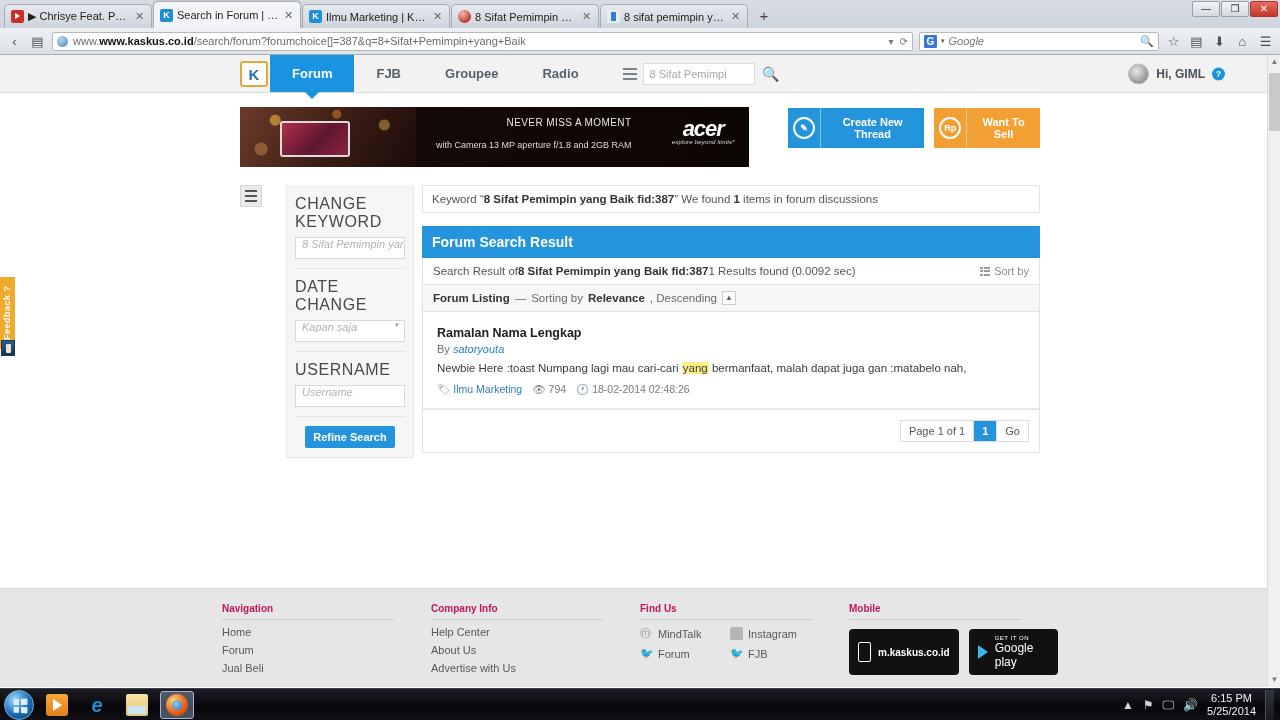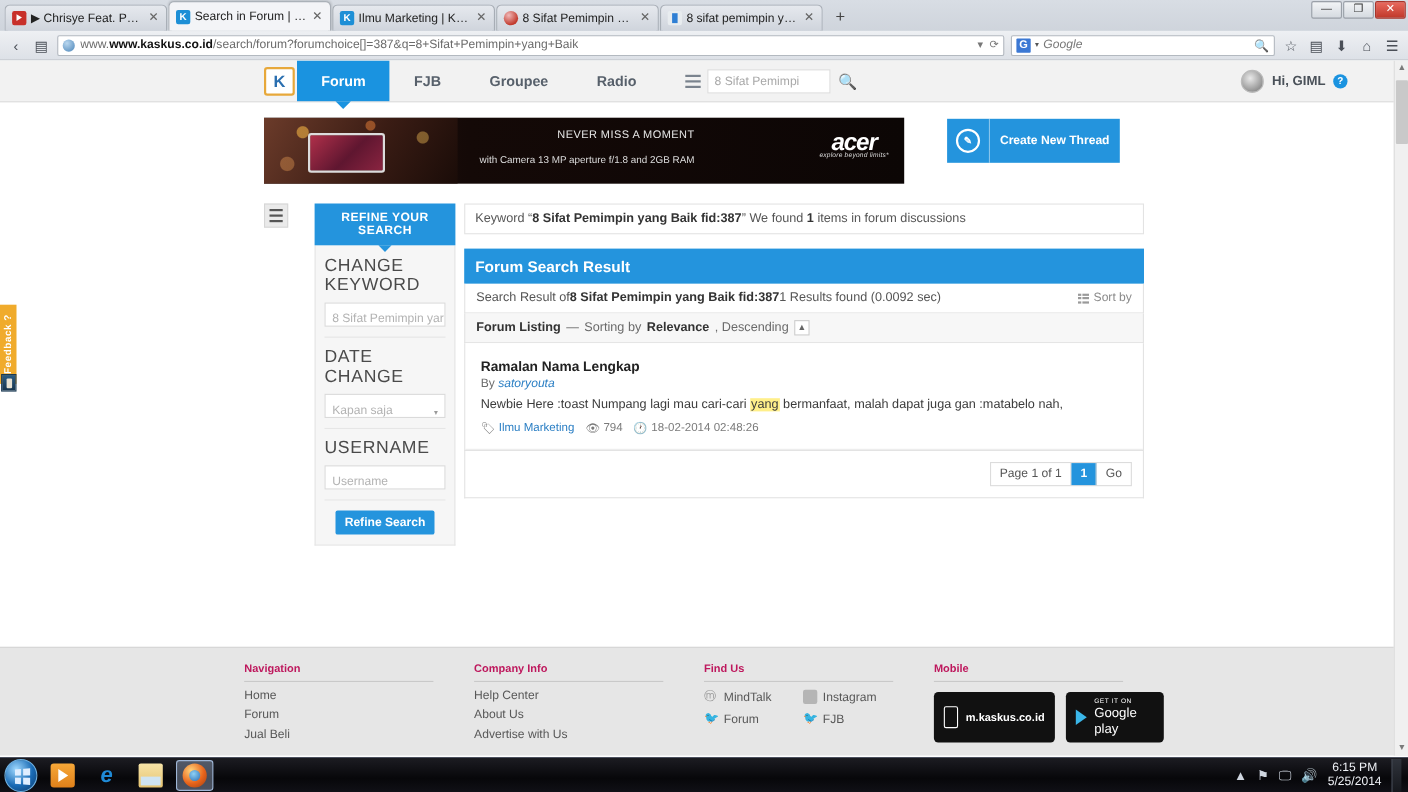--- a/index.html
+++ b/index.html
@@ -402,26 +402,27 @@
   .refine-group { padding-bottom: 9px; border-bottom: 1px solid #e6e6e6; margin-bottom: 9px; }
   .refine-group:last-of-type { border-bottom: none; margin-bottom: 6px; }
   .refine-label {
     font-size: 16px; font-weight: normal; color: #4a4a4a;
     letter-spacing: .6px; margin-bottom: 6px;
   }
   .refine-field {
     height: 22px;
     background: #fff;
     border: 1px solid #dadada;
-    display: flex; align-items: flex-end;
+    display: flex; align-items: flex-start;
     padding: 0 6px;
     font-size: 11px;
     color: #b3b3b3;
     overflow: hidden;
     white-space: nowrap;
+    font-style: italic;
   }
   .refine-field .arrow { margin-left: auto; font-size: 8px; color: #9a9a9a; }
   .refine-field .caret-down { margin-left: auto; font-size: 7px; color: #9a9a9a; }
   #refine-search-btn {
     display: block;
     margin: 0 auto;
     width: 90px; height: 22px;
     background: #2494dd; color: #fff;
     font-size: 11px; font-weight: bold;
     border: none; border-radius: 2px;
@@ -717,33 +718,38 @@
         </div>
       </div>
 
       <div id="cta-group">
         <div class="cta blue">
           <div class="cta-icon">
               <div class="cta-circle">✎</div>
             </div>
           <div class="cta-label">Create New Thread</div>
         </div>
+        <div class="cta orange">
+          <div class="cta-icon">
+              <div class="cta-circle">Rp</div>
+            </div>
+          <div class="cta-label">Want To Sell</div>
+        </div>
       </div>
     </div>
 
     <div id="results-row">
 
       <div id="left-toggle">
           <span></span>
           <span></span>
           <span></span>
         </div>
 
       <div id="sidebar">
-        <div id="refine-header">REFINE YOUR SEARCH</div>
         <div id="refine-body">
 
           <div class="refine-group">
             <div class="refine-label">CHANGE KEYWORD</div>
             <div class="refine-field">
               <span>8 Sifat Pemimpin yar</span>
             </div>
           </div>
 
 

